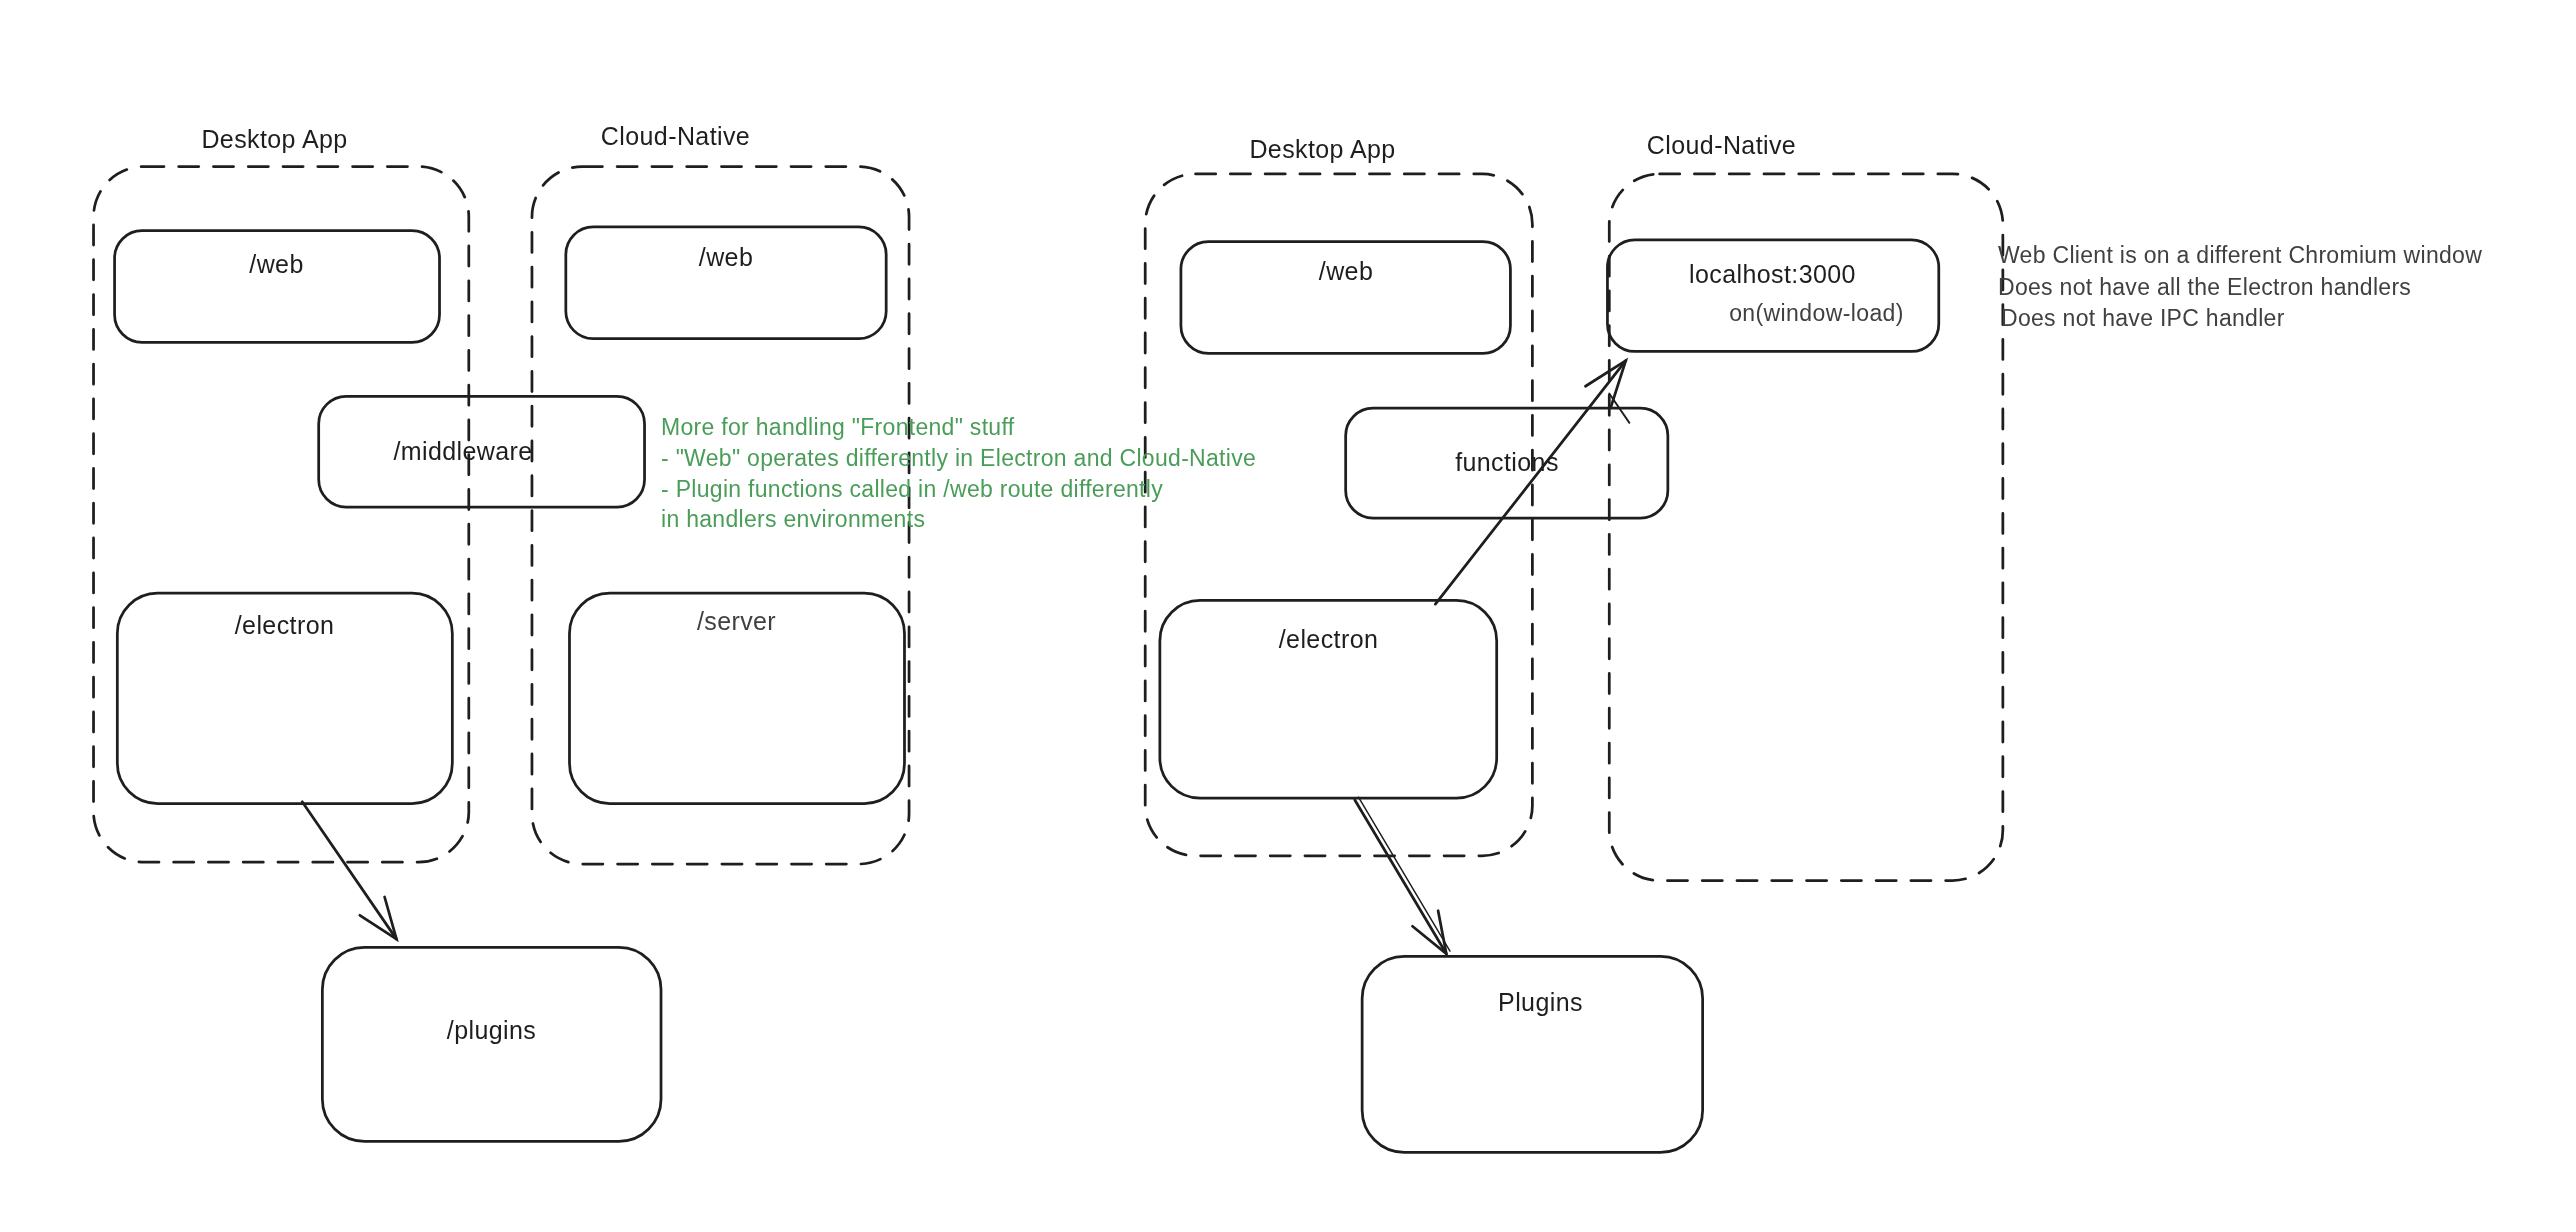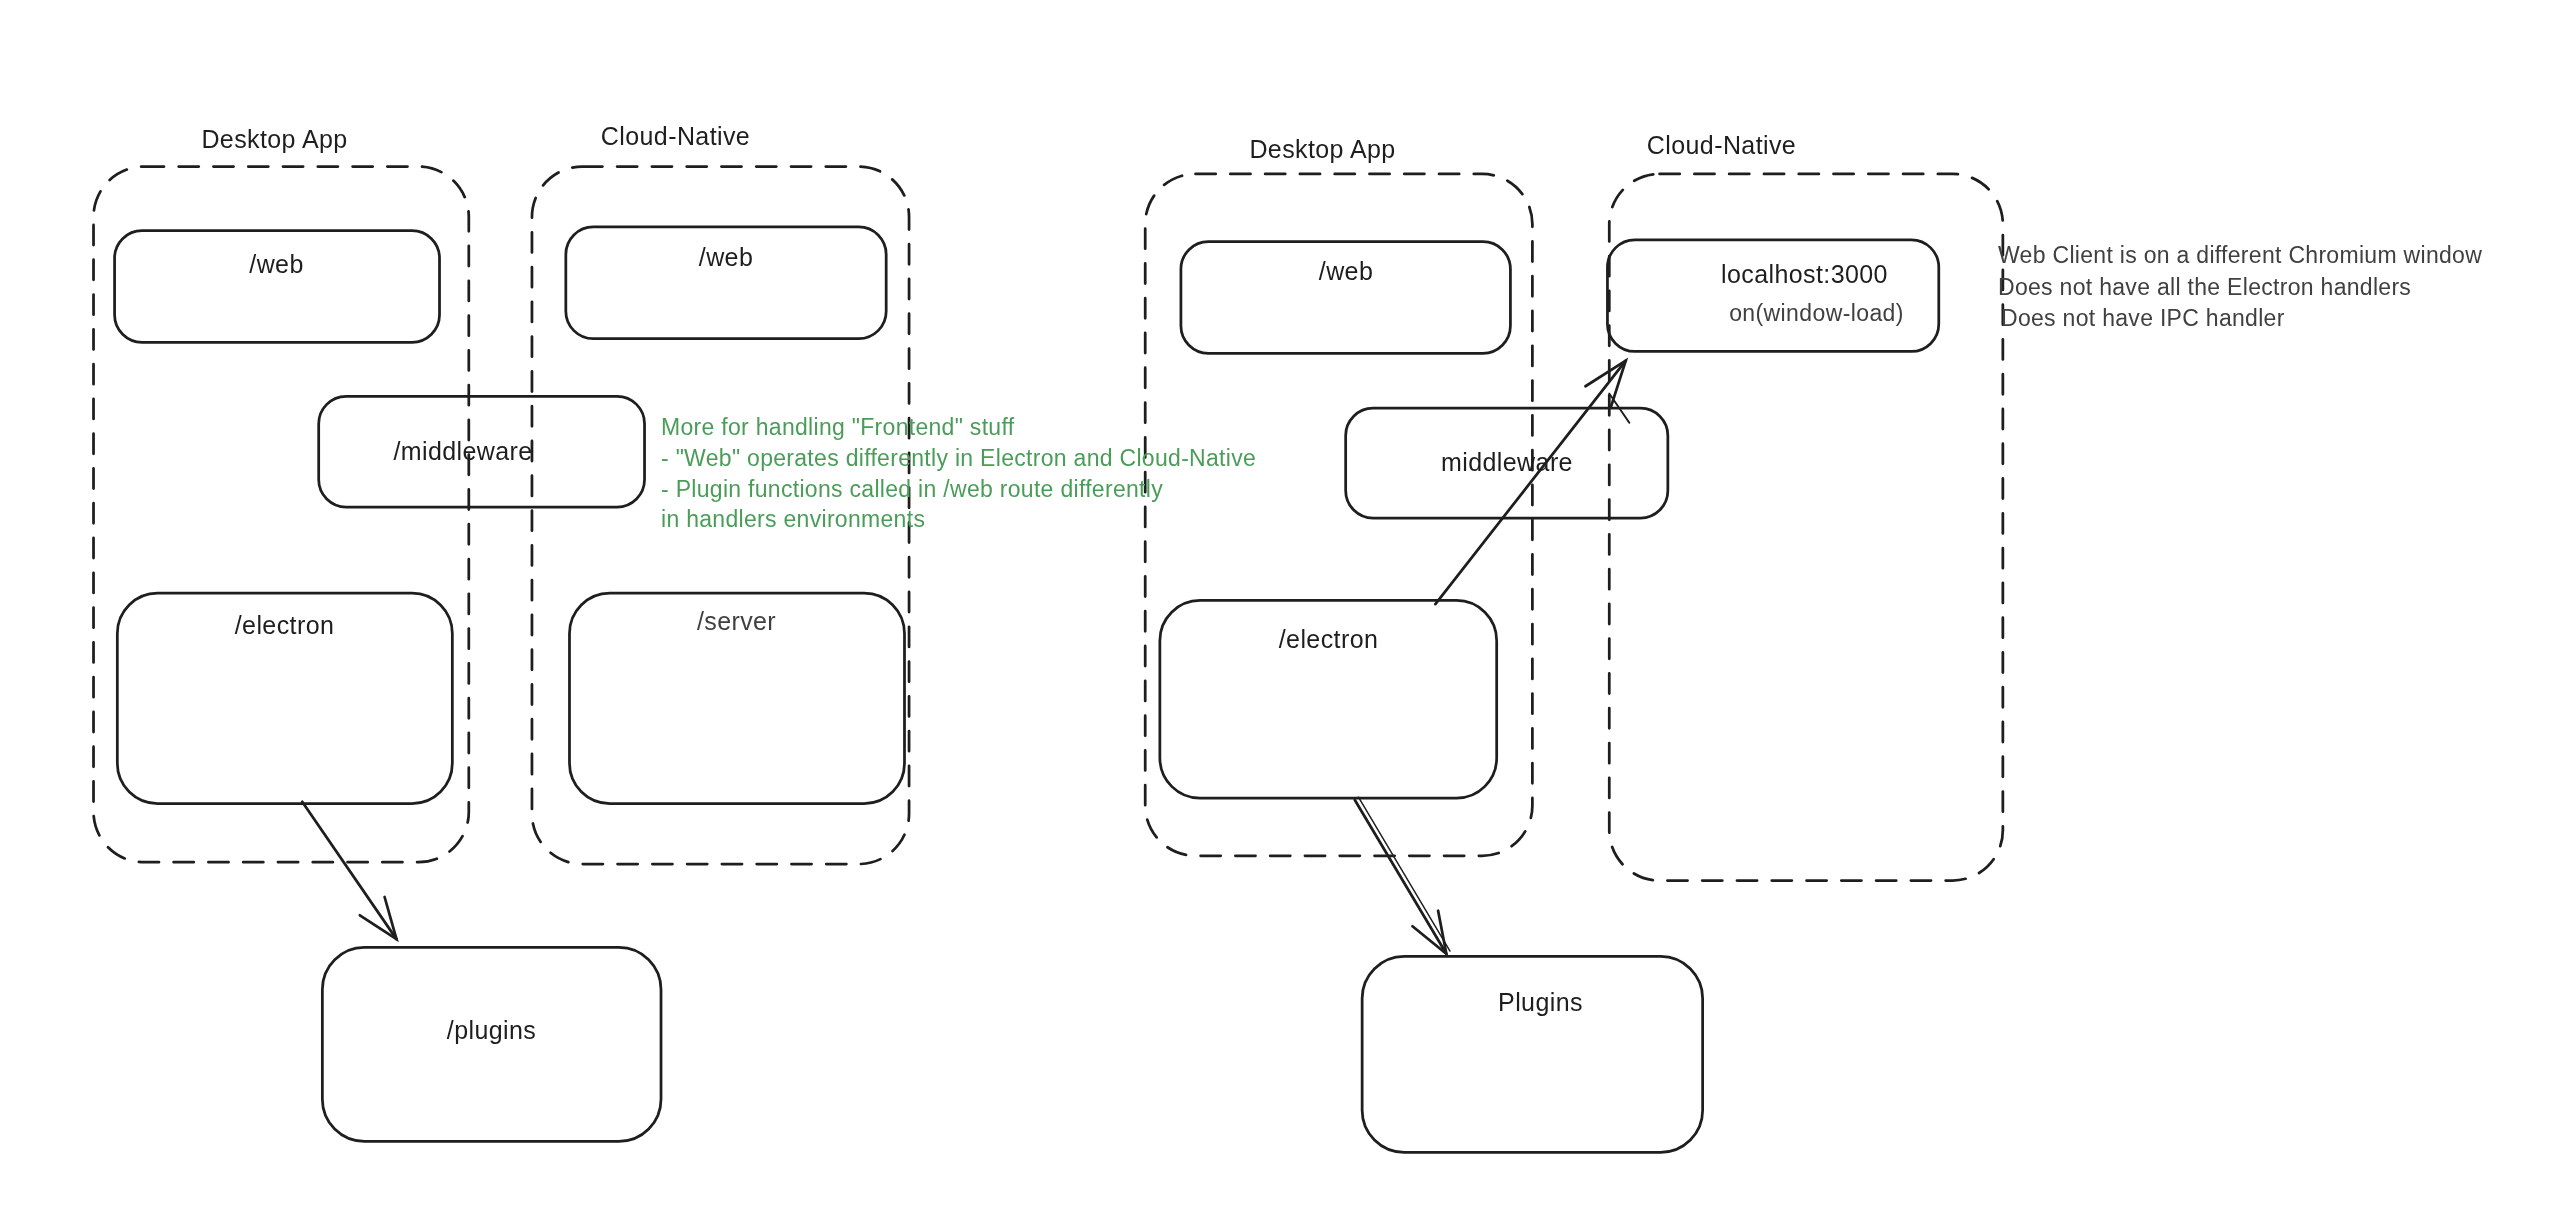--- a/index.html
+++ b/index.html
@@ -93,23 +93,23 @@
     <div class="note-line green" style="left:661px; top:414px;">More for handling "Frontend" stuff</div>
     <div class="note-line green" style="left:661px; top:445px;">- "Web" operates differently in Electron and Cloud-Native</div>
     <div class="note-line green" style="left:661px; top:476px;">- Plugin functions called in /web route differently</div>
     <div class="note-line green" style="left:661px; top:506px;">in handlers environments</div>
   </div>
 
   <div class="txt center" style="left:1185px; top:134px; width:275px;">Desktop App</div>
   <div class="txt center" style="left:1584px; top:130px; width:275px;">Cloud-Native</div>
 
   <div class="txt center" style="left:1181px; top:256px; width:330px;">/web</div>
-  <div class="txt center" style="left:1346px; top:447px; width:322px;">middleware</div>
+  <div class="txt center" style="left:1346px; top:447px; width:322px;">functions</div>
   <div class="txt center" style="left:1160px; top:624px; width:337px;">/electron</div>
-  <div class="txt center" style="left:1607px; top:259px; width:331px;margin-left:32px;">localhost:3000</div>
+  <div class="txt center" style="left:1607px; top:259px; width:331px;">localhost:3000</div>
   <div class="txt center red" style="left:1607px; top:300px; width:331px; transform:translateX(44px); font-size:23px;">on(window-load)</div>
   <div class="txt center" style="left:1362px; top:987px; width:341px;padding-left:8px;">Plugins</div>
 
   <div>
     <div class="note-line red" style="left:1998px; top:242px;">Web Client is on a different Chromium window</div>
     <div class="note-line red" style="left:1998px; top:274px;">Does not have all the Electron handlers</div>
     <div class="note-line red" style="left:1953px; top:305px;margin-left:48px;">Does not have IPC handler</div>
   </div>
 
 </div>

